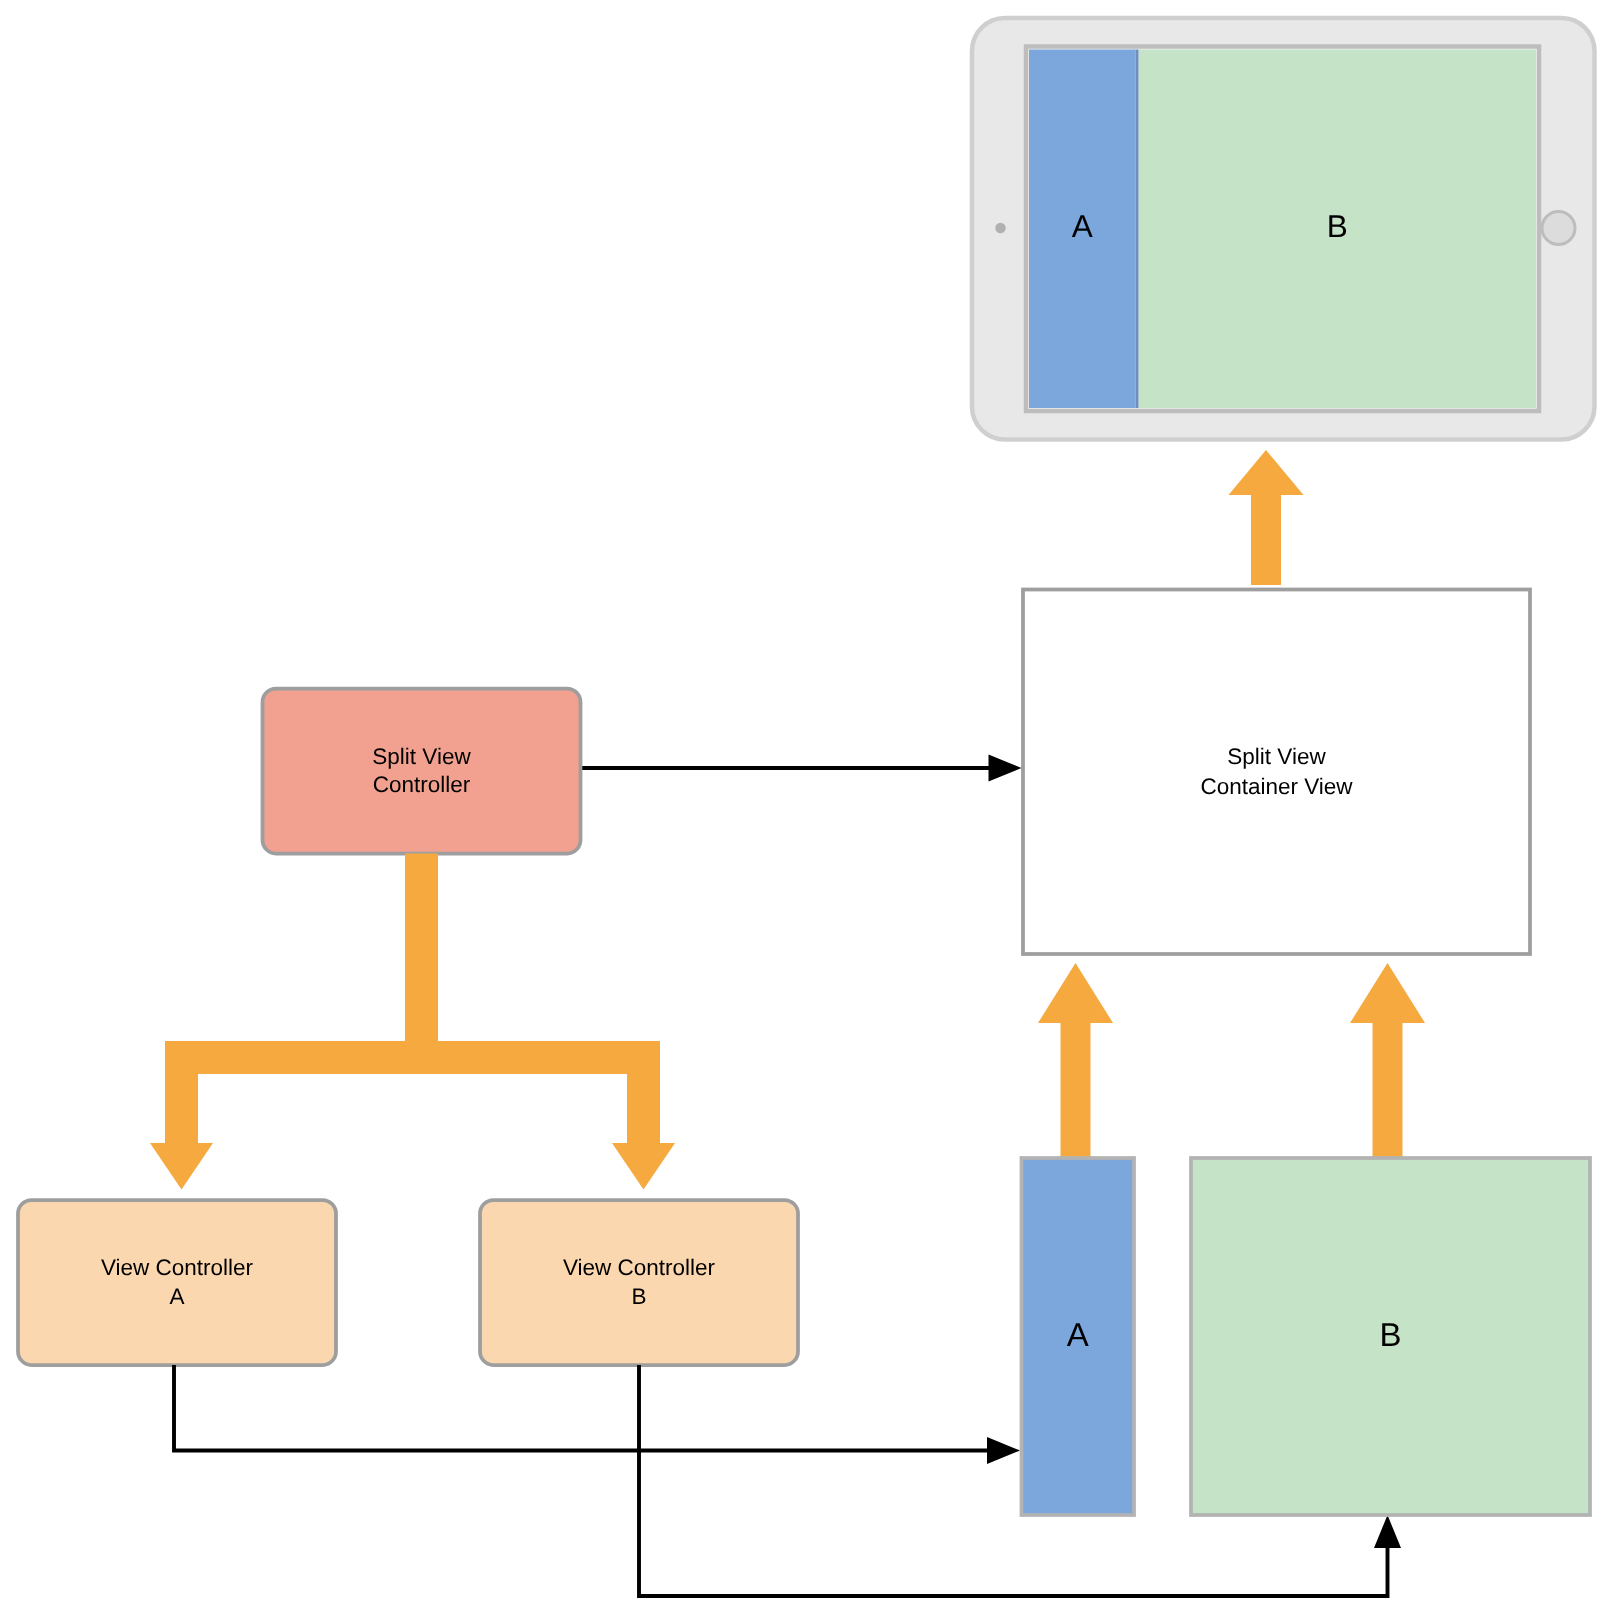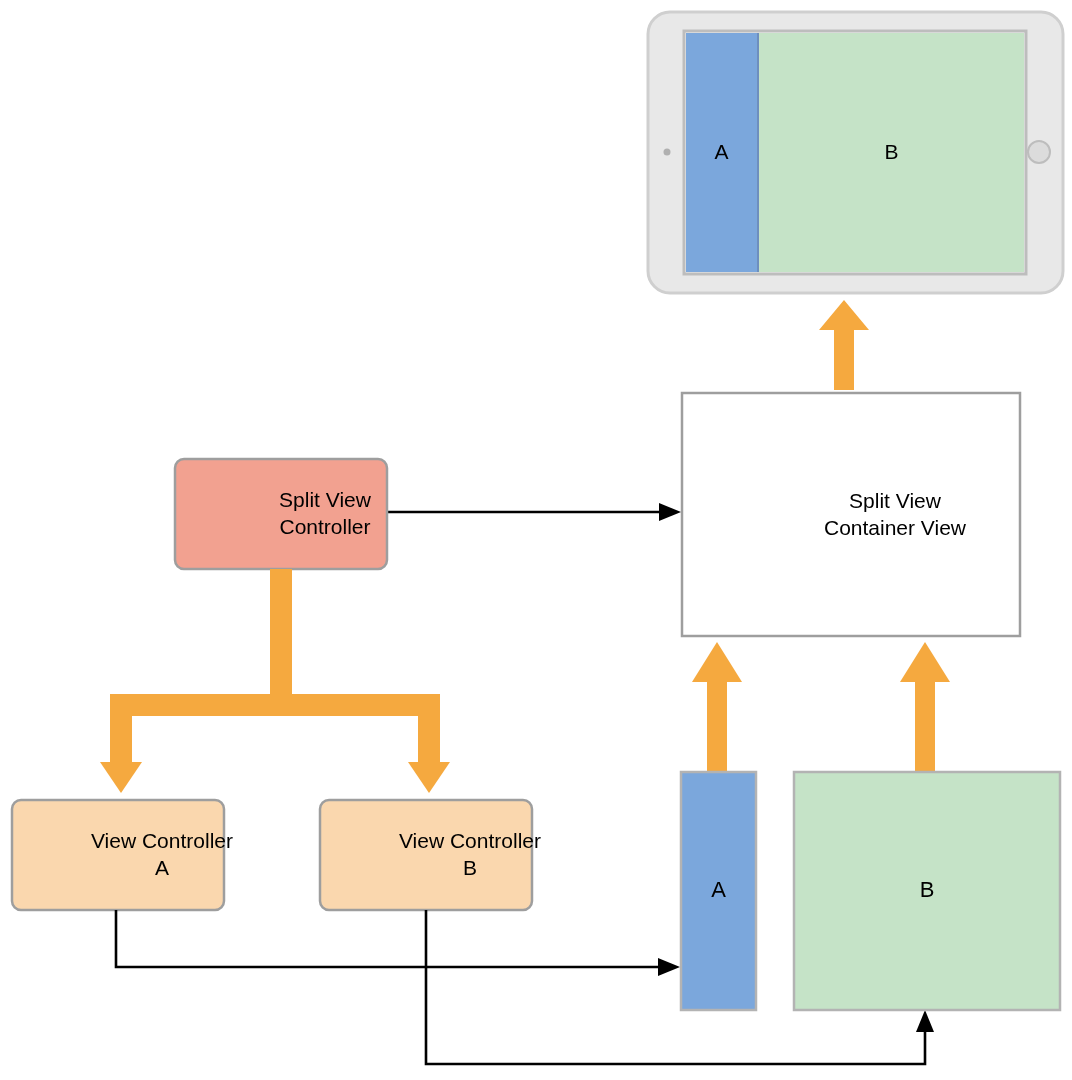--- a/index.html
+++ b/index.html
@@ -30,22 +30,21 @@
     display: flex;
     align-items: center;
     justify-content: center;
     text-align: center;
     color: #000000;
     pointer-events: none;
     white-space: pre-line;
     line-height: 1.28;
   }
   .lbl-multi {
-    font-size: 21px;
-    padding-left: 44px;
+    font-size: 15px;
   }
   .lbl-single {
     font-size: 22px;
   }
   .lbl-screen {
     font-size: 21px;
   }
 </style>
 </head>
 <body>

